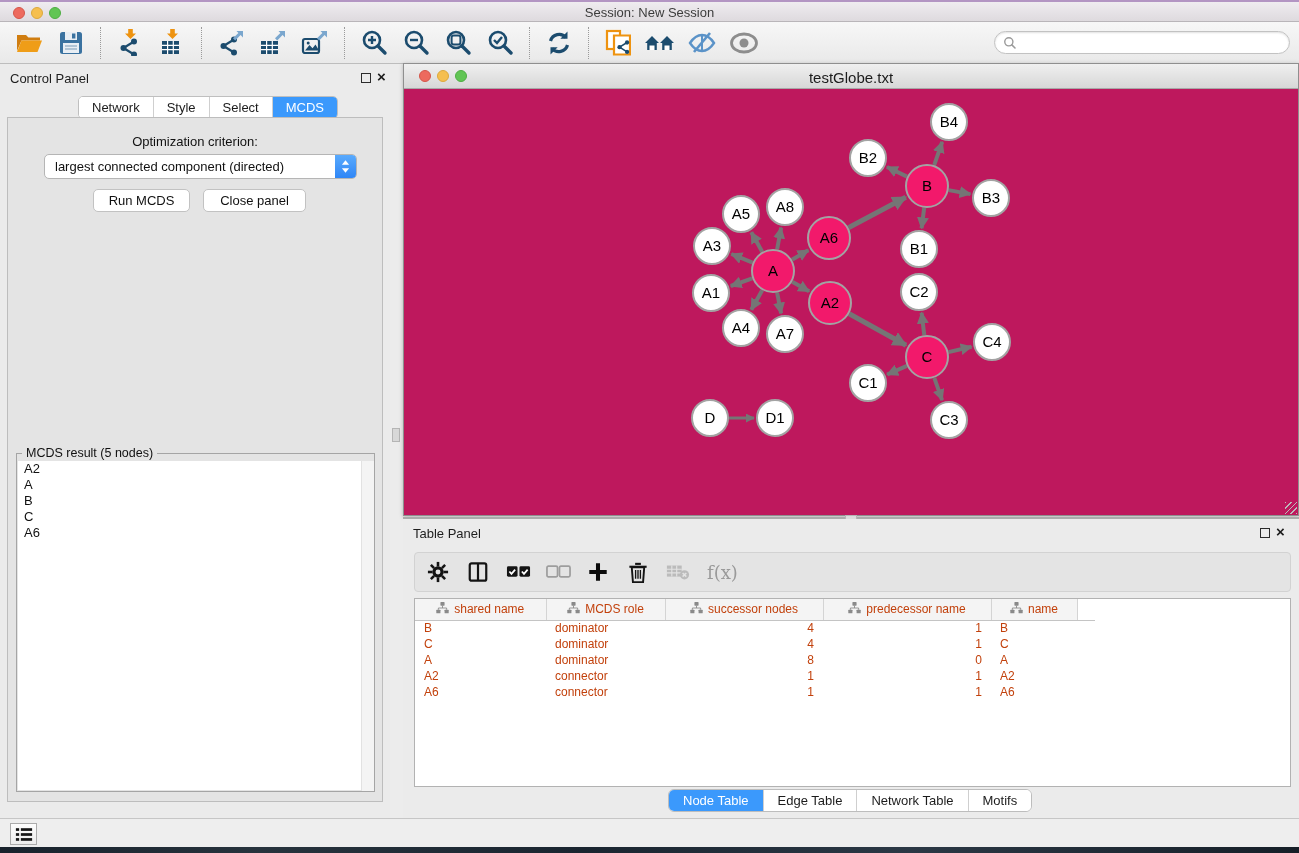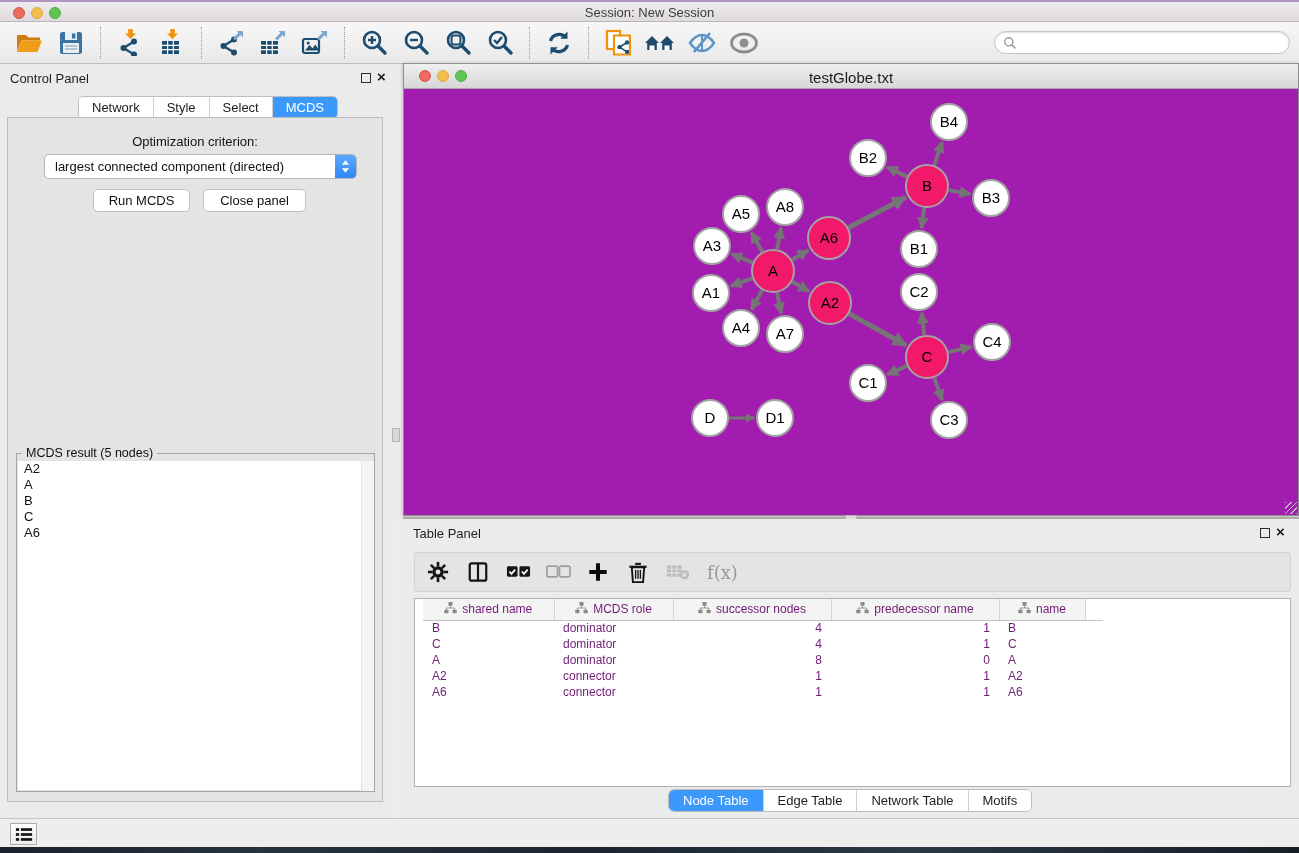--- a/index.html
+++ b/index.html
@@ -83,37 +83,37 @@
     background:#dcdcdc; border:1px solid #b5b5b5; }
 
   
   .net-window { position:absolute; left:403px; top:63px; width:896px; height:453px;
     background:#fff; border:1px solid #8f8f8f; box-shadow:0 1px 4px rgba(0,0,0,.25); }
   .net-titlebar { position:relative; height:25px;
     background:linear-gradient(#f0f0f0,#d7d7d7); border-bottom:1px solid #a8a8a8; }
   .net-titlebar .title { position:absolute; left:0; right:0; top:5px; text-align:center;
     font-size:15px; color:#1c1c1c; }
   .net-tl { position:absolute; top:6px; width:12px; height:12px; border-radius:50%; }
-  .net-content { position:relative; width:894px; height:426px; background:#a21caf; }
+  .net-content { position:relative; width:894px; height:426px; background:#be185d; }
   .resize-grip { position:absolute; right:1px; bottom:1px; width:12px; height:12px;
     background:
       linear-gradient(135deg, transparent 50%, transparent 0) ,
       repeating-linear-gradient(135deg,#bbb 0 1px, transparent 1px 4px); }
 
   
   .table-panel { position:absolute; left:403px; top:519px; width:896px; height:299px;
     background:#ebebeb; }
   .tp-toolbar { position:absolute; left:11px; top:33px; width:877px; height:40px;
     background:#e4e4e4; border:1px solid #d2d2d2; border-radius:4px;
     display:flex; align-items:center; gap:10px; padding:0 8px; }
   .fx-label { font-size:18px; color:#9a9a9a; font-family:"DejaVu Serif",serif;
     margin-left:4px; }
   .tp-table { position:absolute; left:11px; top:79px; width:877px; height:189px;
     background:#fff; border:1px solid #b2b2b2; overflow:hidden; }
-  table.grid { border-collapse:collapse; table-layout:fixed; font-size:12px; color:#701a75;margin-left:8px; }
+  table.grid { border-collapse:collapse; table-layout:fixed; font-size:12px; color:#c2410c; }
   table.grid th { height:21px; background:#f4f4f4; border-right:1px solid #d4d4d4;
     border-bottom:1px solid #c4c4c4; font-weight:normal; font-size:12px;
     text-align:center; position:relative; white-space:nowrap; overflow:hidden; }
   table.grid th .th-inner { display:flex; align-items:center; justify-content:center; gap:5px; }
   table.grid td { height:16px; padding:0 9px; white-space:nowrap; overflow:hidden; }
   td.al { text-align:left; } td.ar { text-align:right; }
   .tp-tabs { position:absolute; left:265px; top:270px; display:flex;
     border:1px solid #bdbdbd; border-radius:6px; overflow:hidden; background:#fff; }
   .tp-tab { padding:3px 14px; font-size:13px; color:#1c1c1c; background:#fff;
     border-right:1px solid #cfcfcf; }

